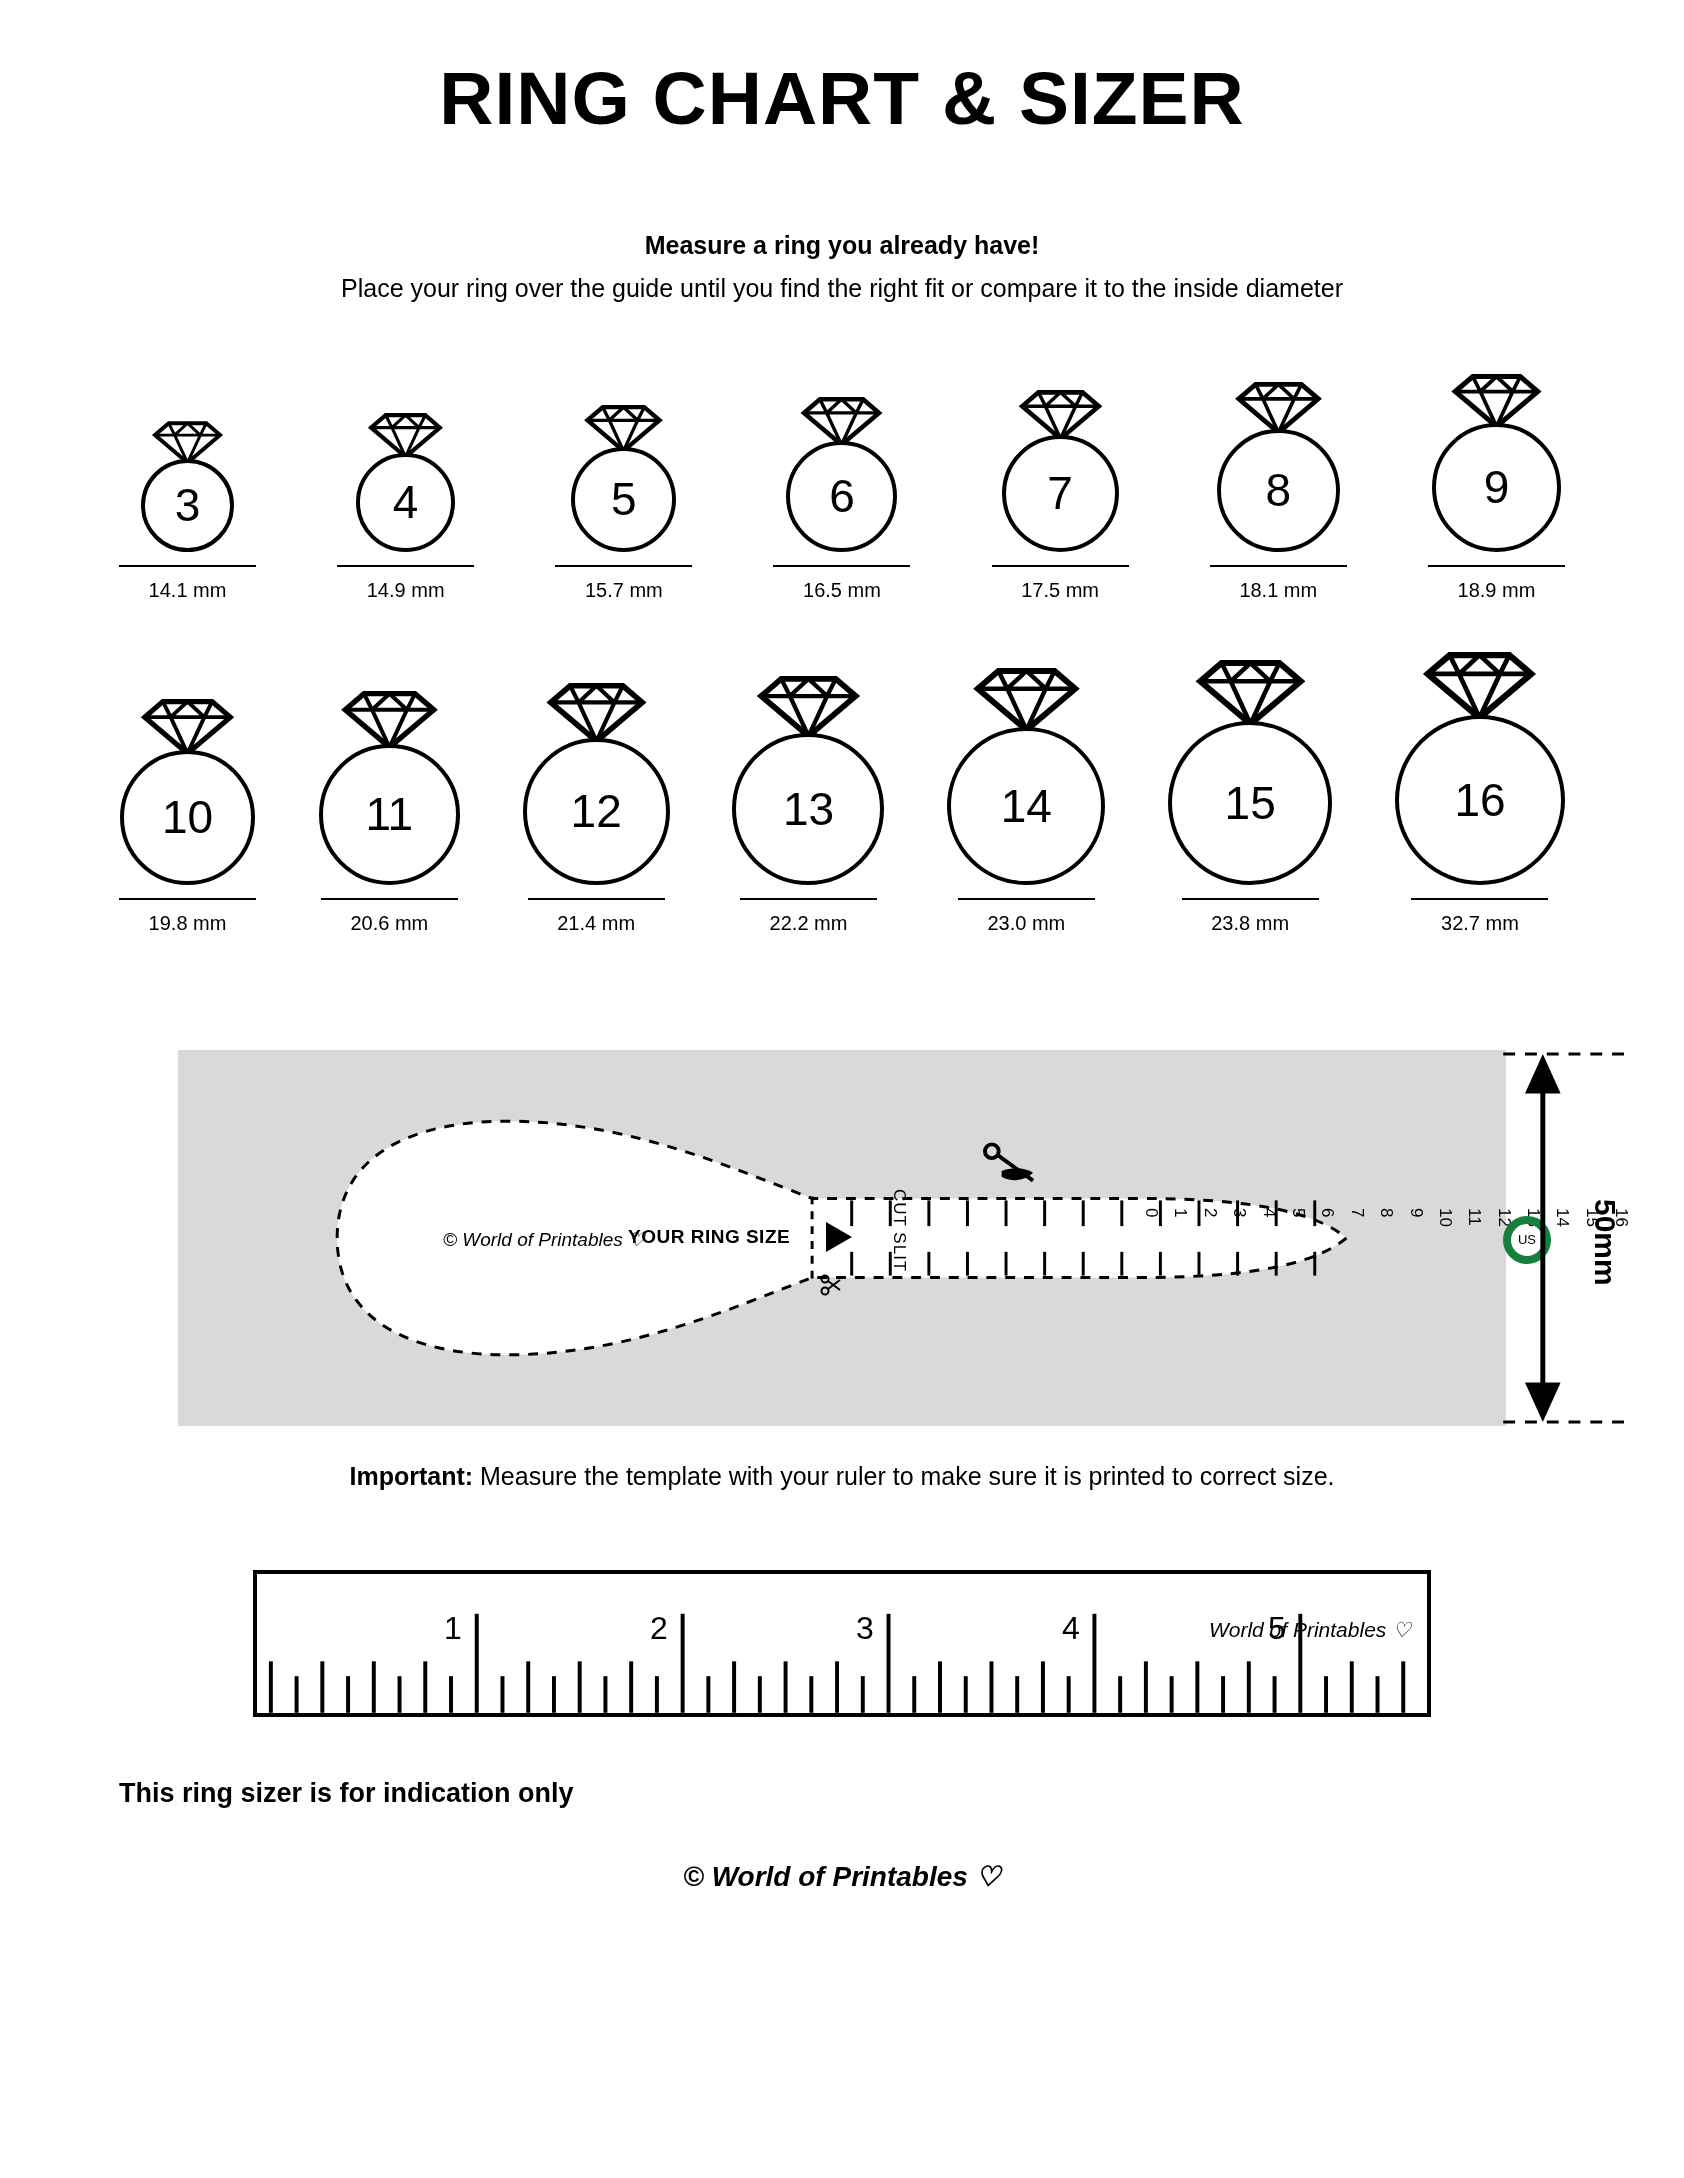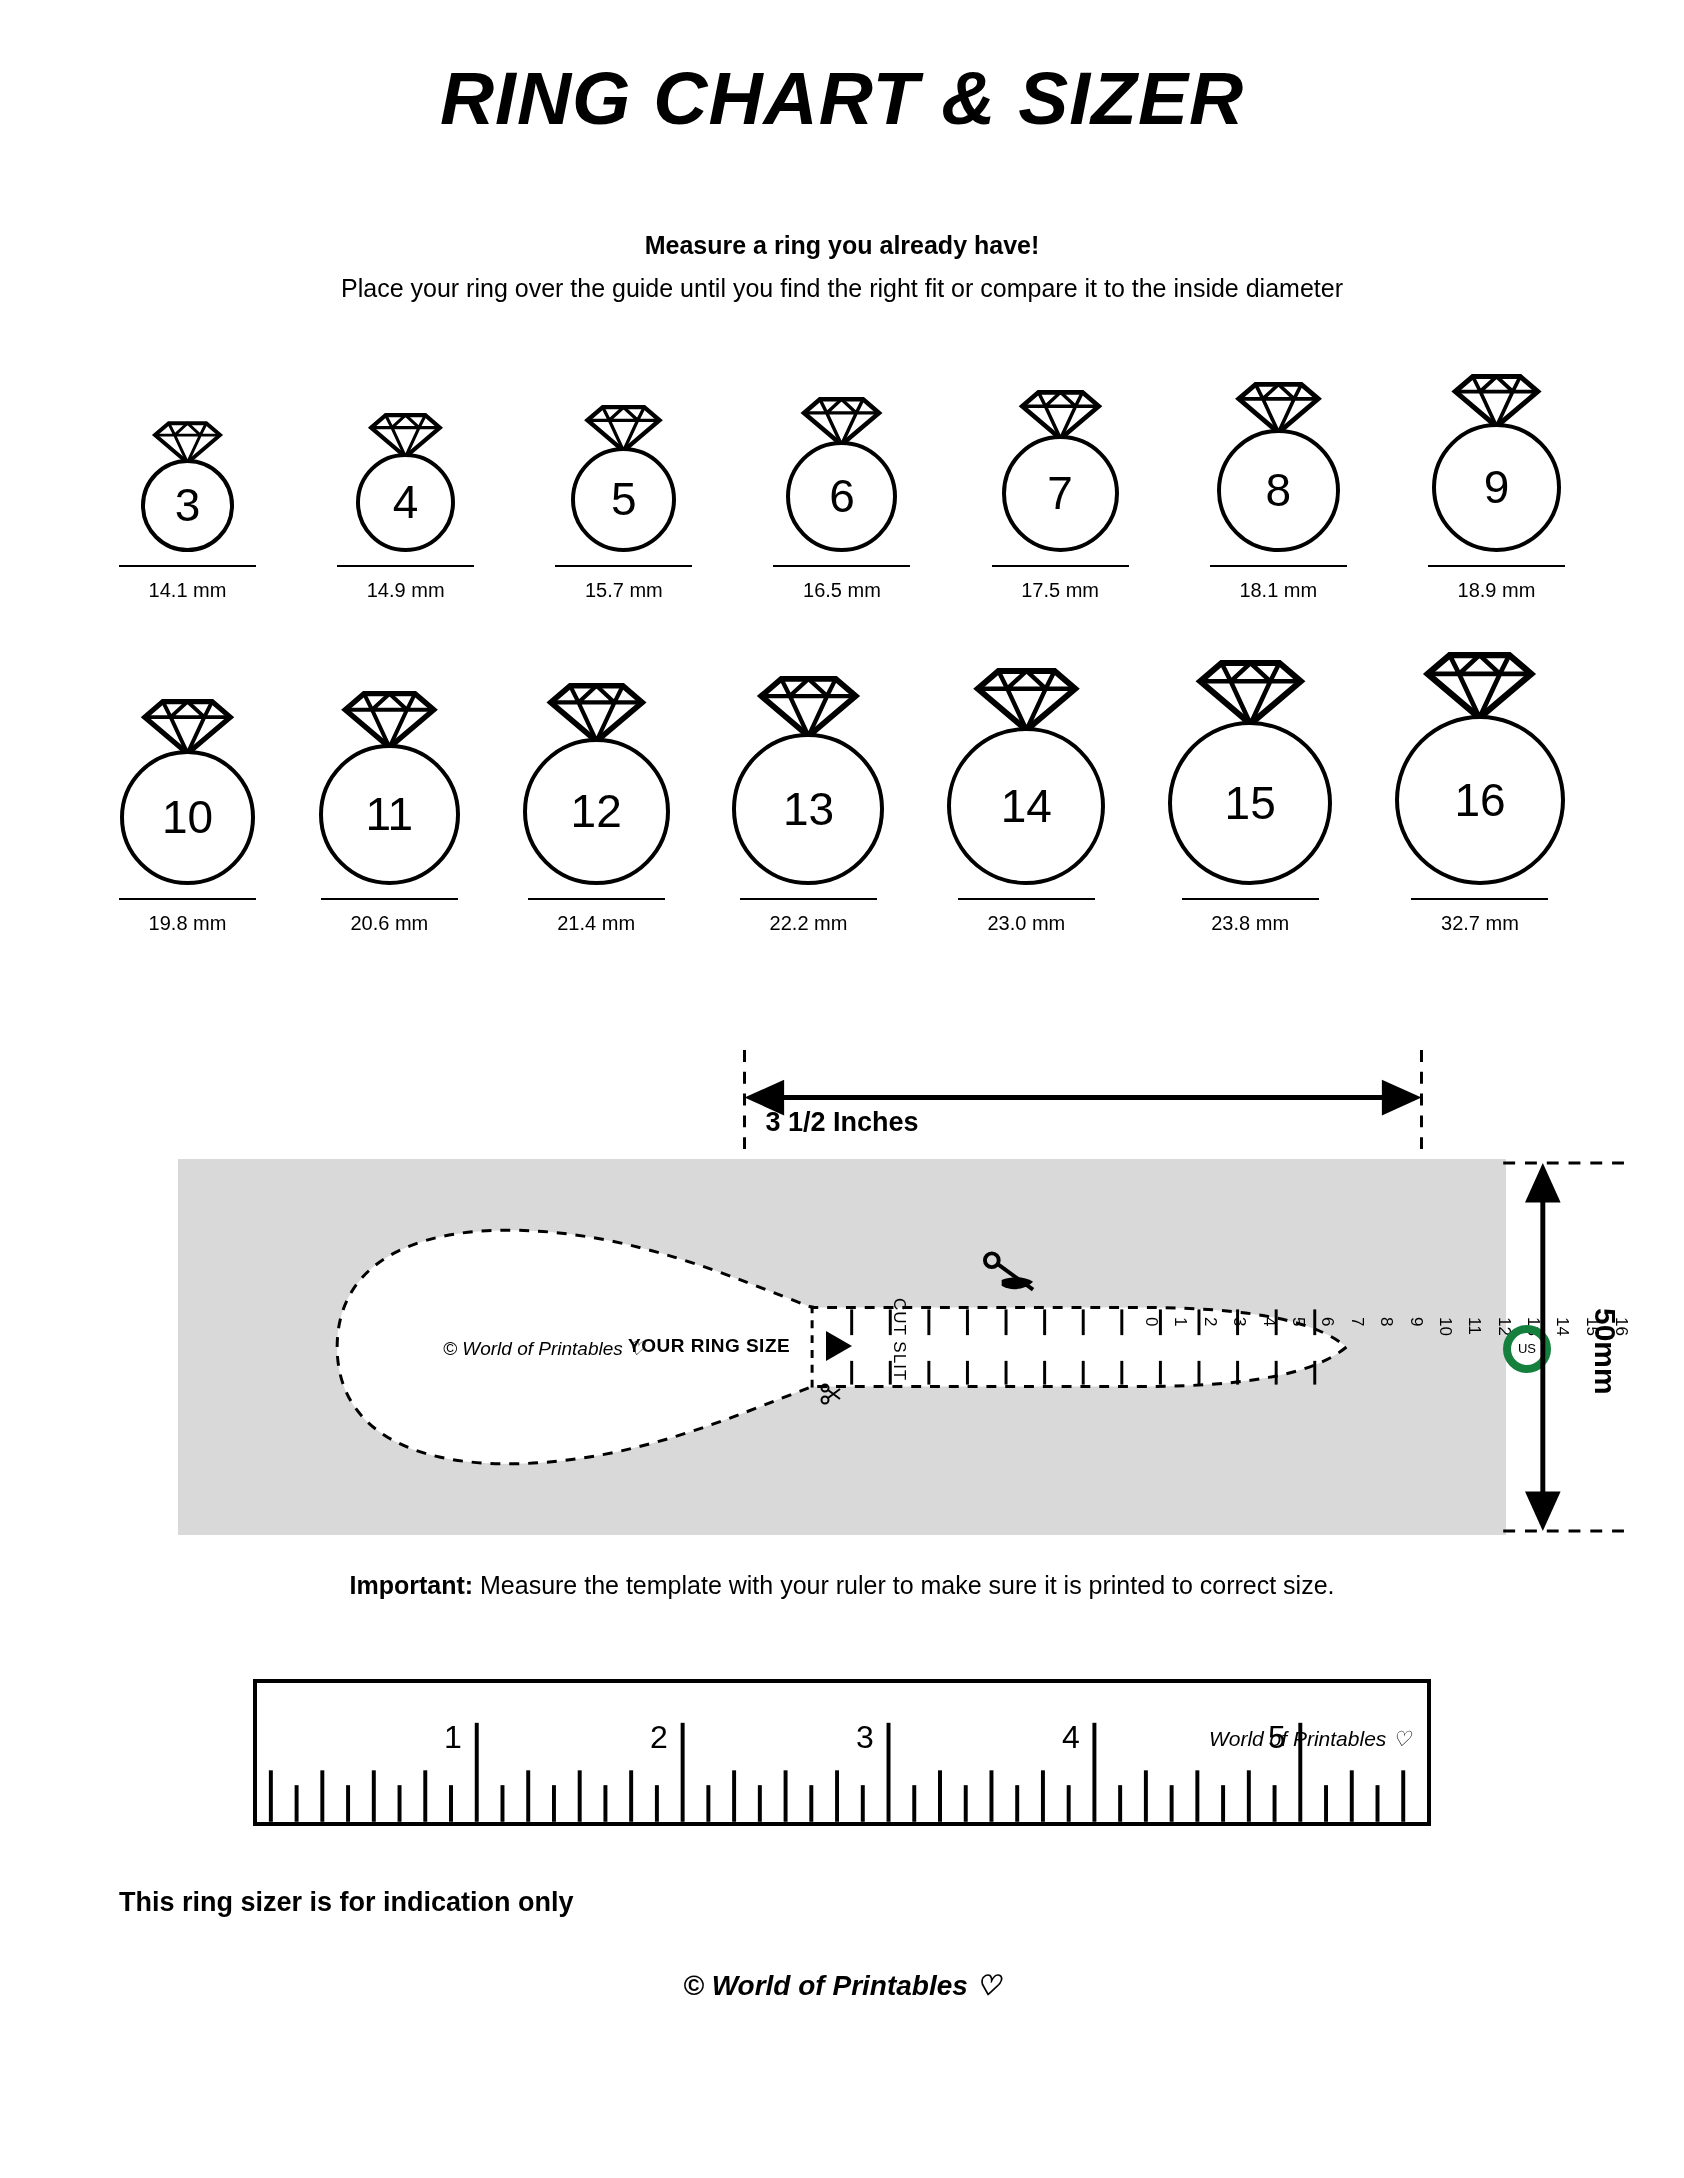--- a/index.html
+++ b/index.html
@@ -24,21 +24,20 @@
   }
 
   
   .title {
     text-align: center;
     font-size: 75px;
     font-weight: bold;
     letter-spacing: 1px;
     margin-top: 57px;
     line-height: 1.1;
-    font-style: italic;
   }
 
   .sub-block {
     text-align: center;
     margin-top: 91px;
   }
   .sub-title {
     font-size: 25px;
     font-weight: bold;
   }
@@ -442,30 +441,20 @@
             <span>16</span>
           </div>
         </div>
         <div class="mm-label">32.7 mm</div>
       </div>
     </div>
   </div>
 
   <div class="sizer-section">
 
-    <div class="dim-top">
-      <svg width="1446" height="109" viewBox="0 0 1461 110">
-        <line x1="632" y1="0" x2="632" y2="108" stroke="#000" stroke-width="3" stroke-dasharray="12 10"></line>
-        <line x1="1316" y1="0" x2="1316" y2="108" stroke="#000" stroke-width="3" stroke-dasharray="12 10"></line>
-        <line x1="650" y1="48" x2="1298" y2="48" stroke="#000" stroke-width="5"></line>
-        <polygon points="632,48 672,30 672,66" fill="#000"></polygon>
-        <polygon points="1316,48 1276,30 1276,66" fill="#000"></polygon>
-      </svg>
-      <div class="dim-label">3 1/2 Inches</div>
-    </div>
 
     <div style="position:relative;">
       <div class="grey-box">
 
         <svg width="1208" height="376" viewBox="0 0 1220 380" style="position:absolute;left:40px;top:0;">
           <path d="M120 190
                    C120 110, 190 70, 300 72
                    C420 74, 520 120, 600 150
                    L930 150
                    C1050 150, 1110 165, 1140 190

